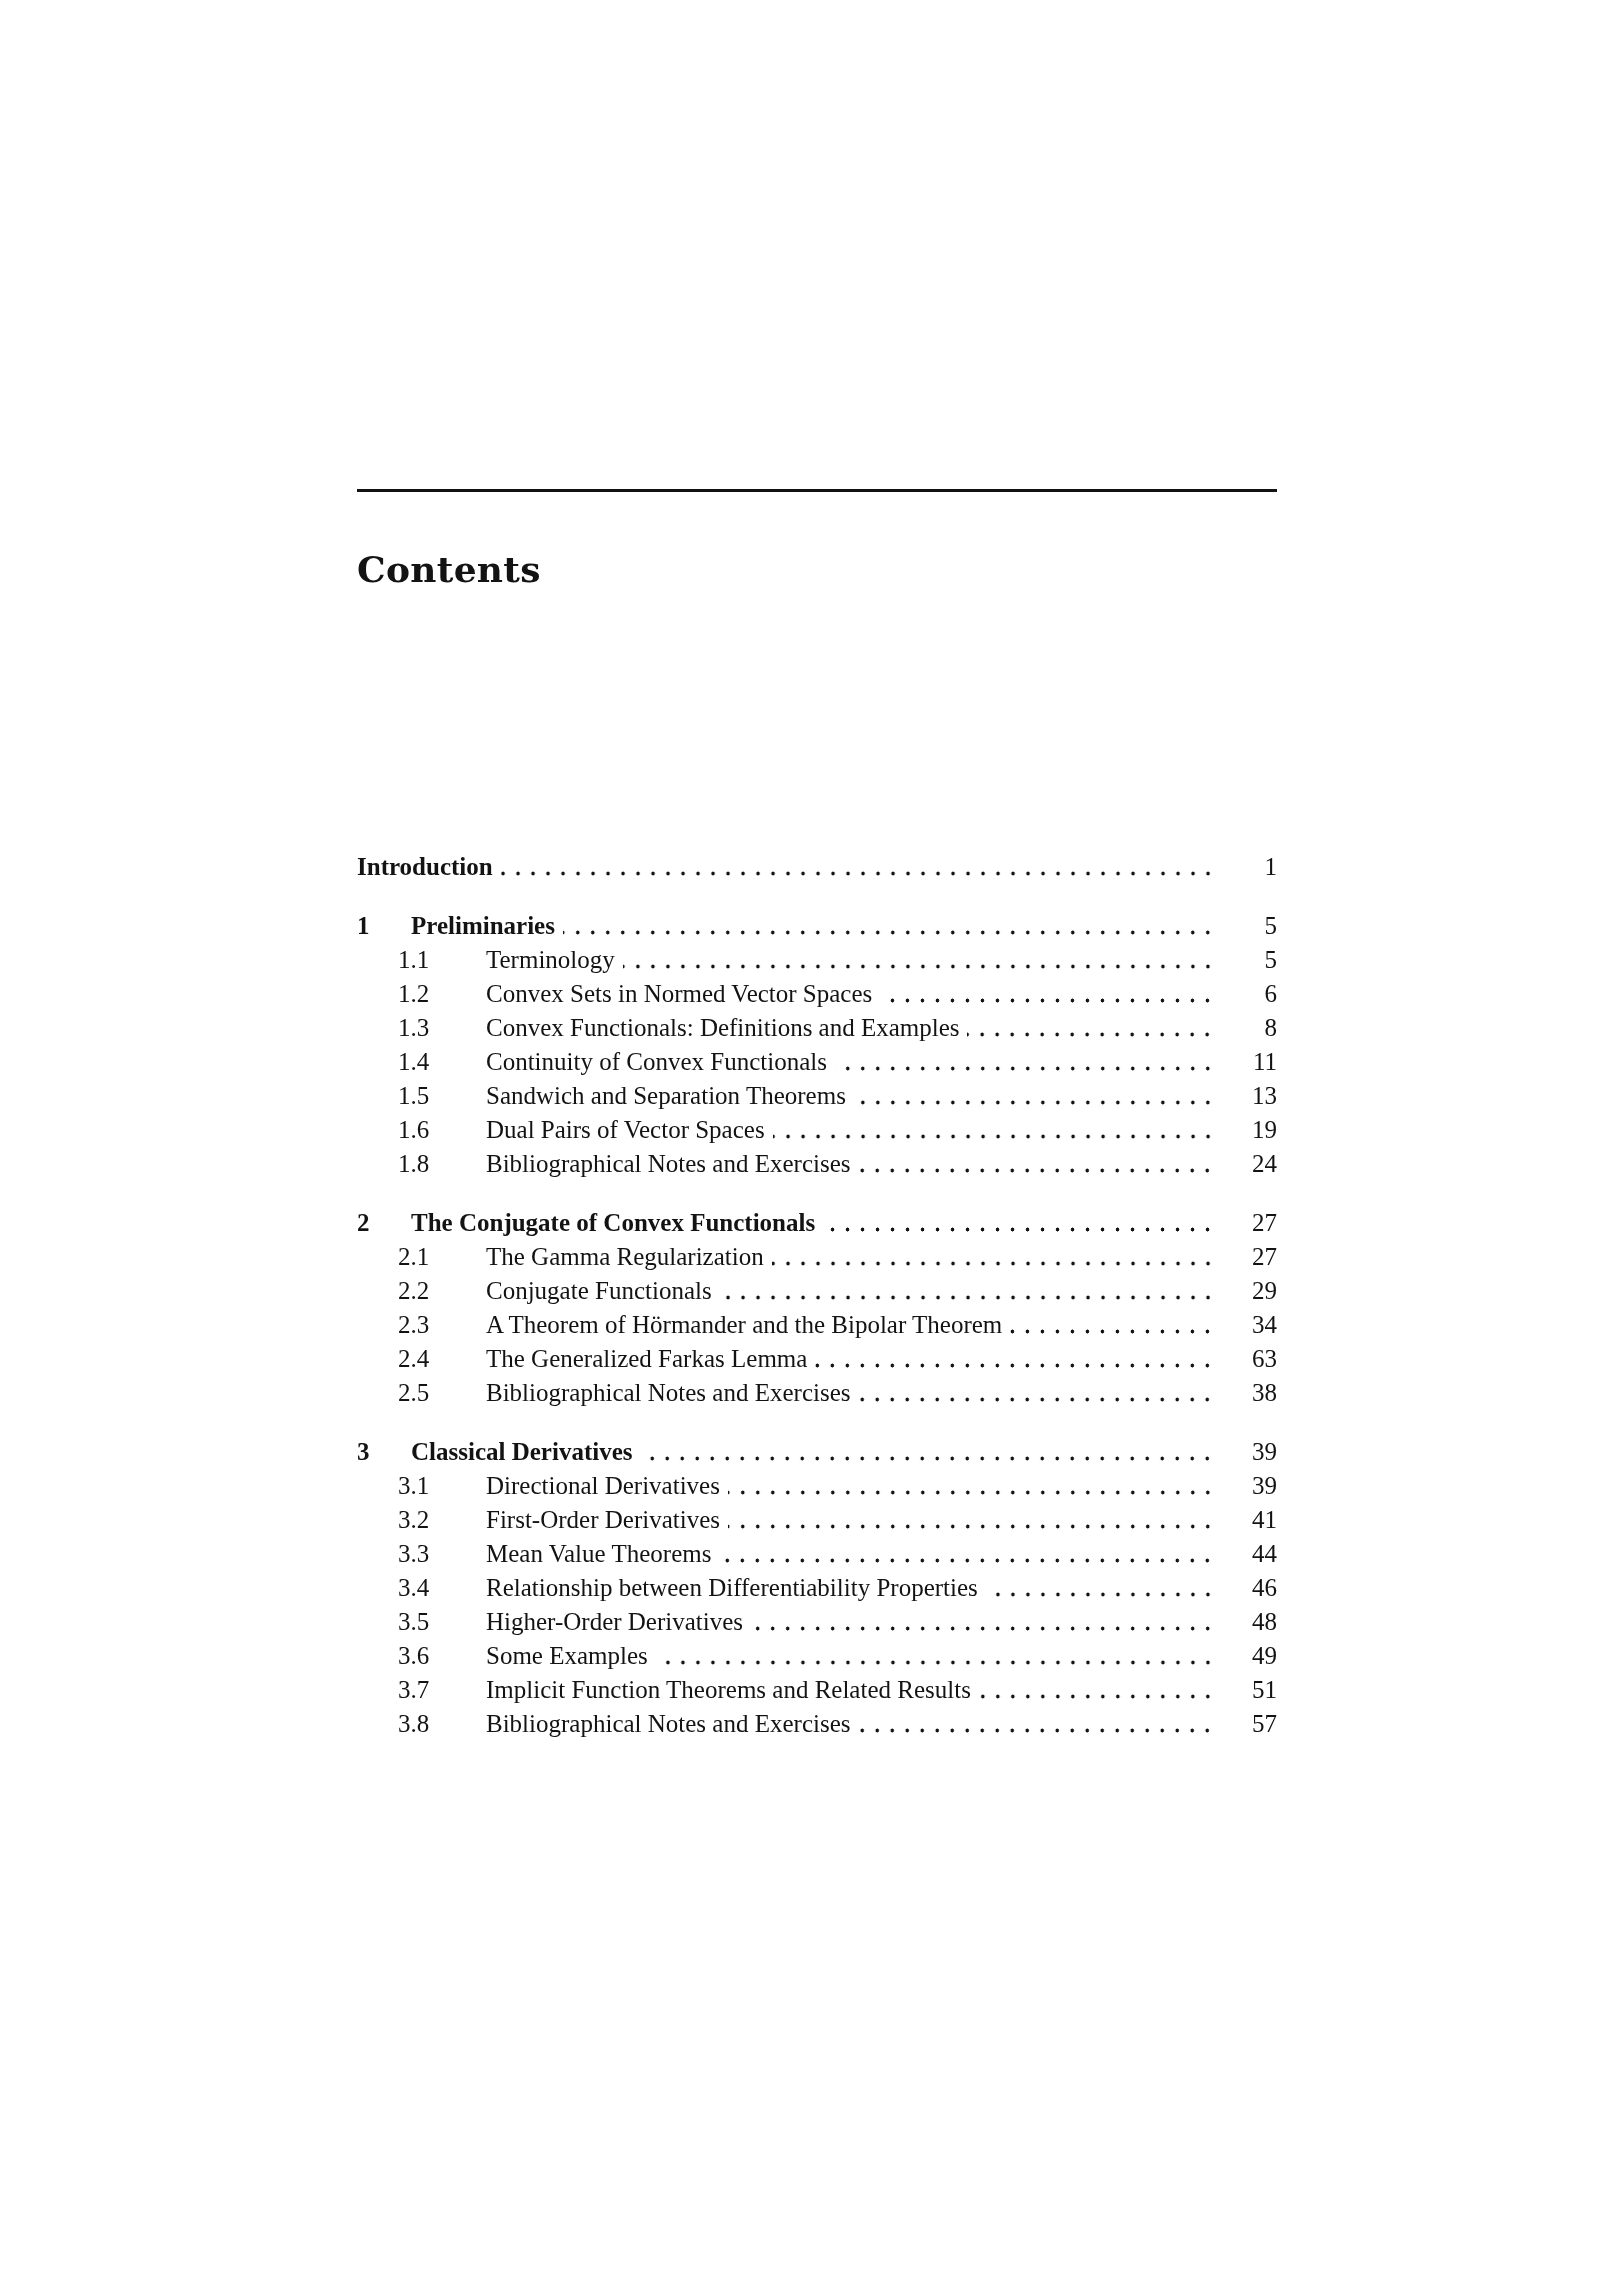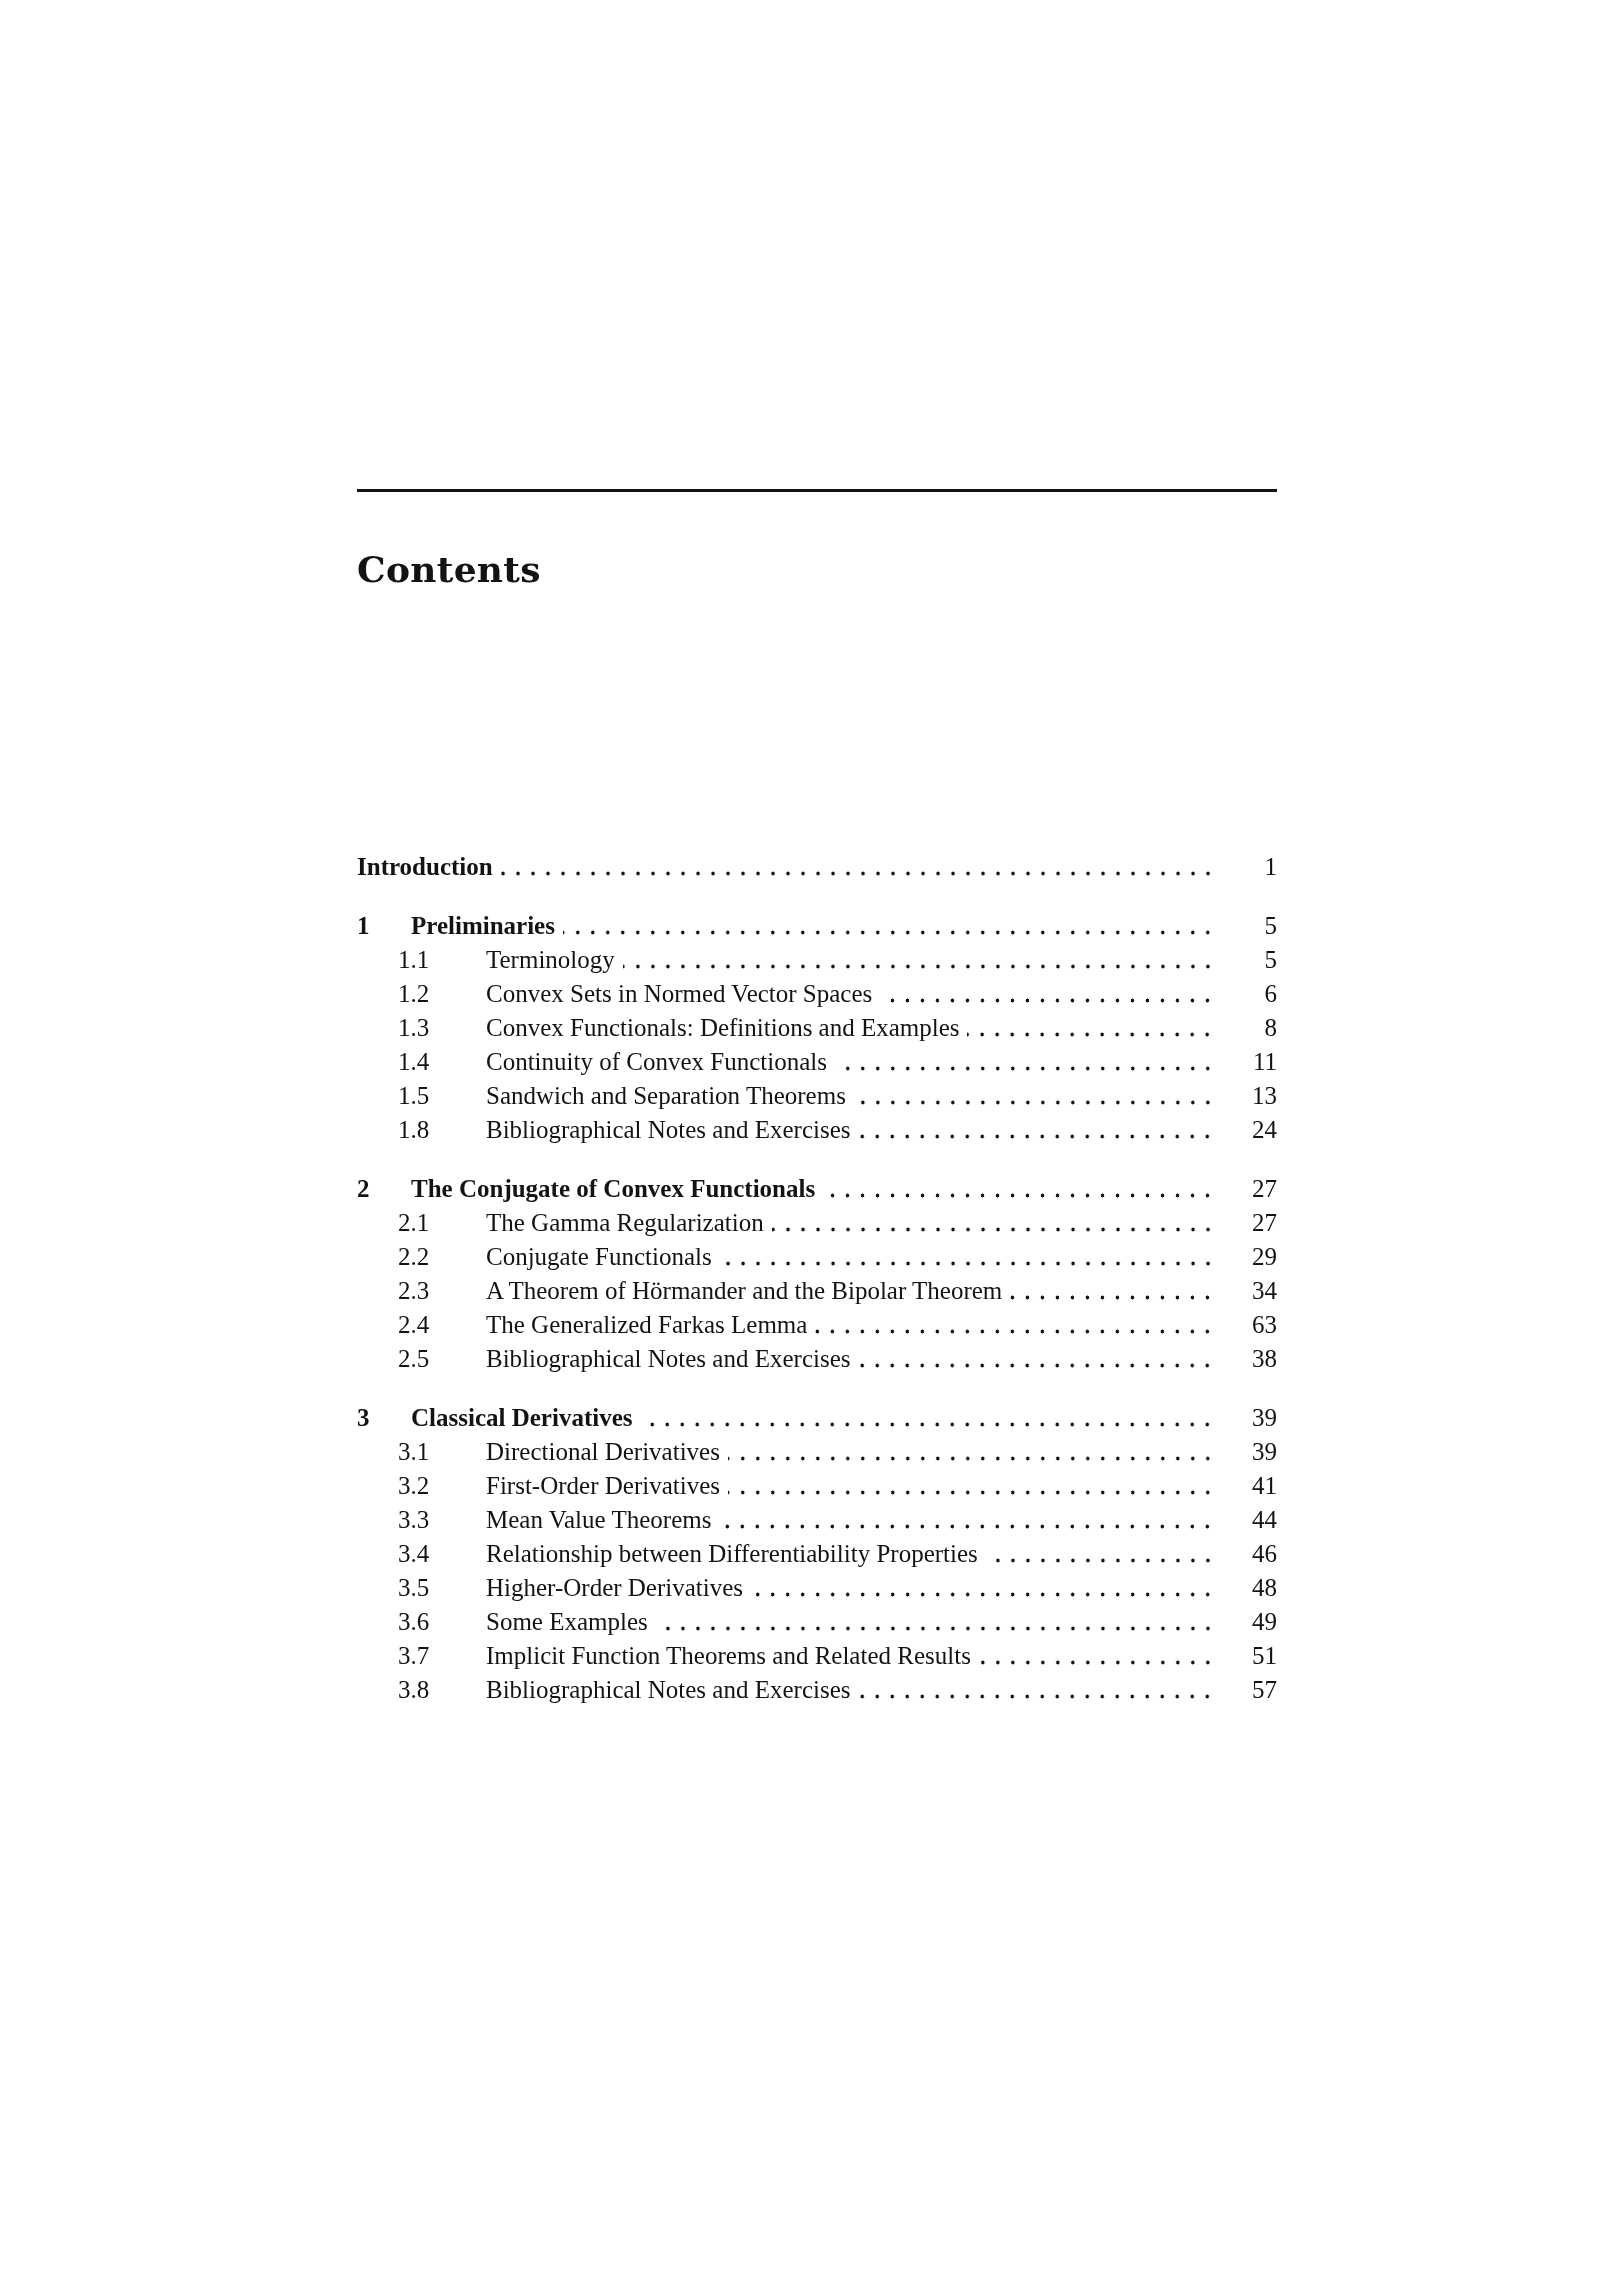--- a/index.html
+++ b/index.html
@@ -124,20 +124,26 @@
     <span class="leader"></span>
     <span class="pagenum">11</span>
   </div>
       <div class="row section-row">
     <span class="num">1.5</span>
     <span class="entry-title">Sandwich and Separation Theorems</span>
     <span class="leader"></span>
     <span class="pagenum">13</span>
   </div>
       <div class="row section-row">
+    <span class="num">1.6</span>
+    <span class="entry-title">Dual Pairs of Vector Spaces</span>
+    <span class="leader"></span>
+    <span class="pagenum">19</span>
+  </div>
+      <div class="row section-row">
     <span class="num">1.8</span>
     <span class="entry-title">Bibliographical Notes and Exercises</span>
     <span class="leader"></span>
     <span class="pagenum">24</span>
   </div>
       <div class="row chapter-row">
     <span class="num">2</span>
     <span class="entry-title">The Conjugate of Convex Functionals</span>
     <span class="leader"></span>
     <span class="pagenum">27</span>

